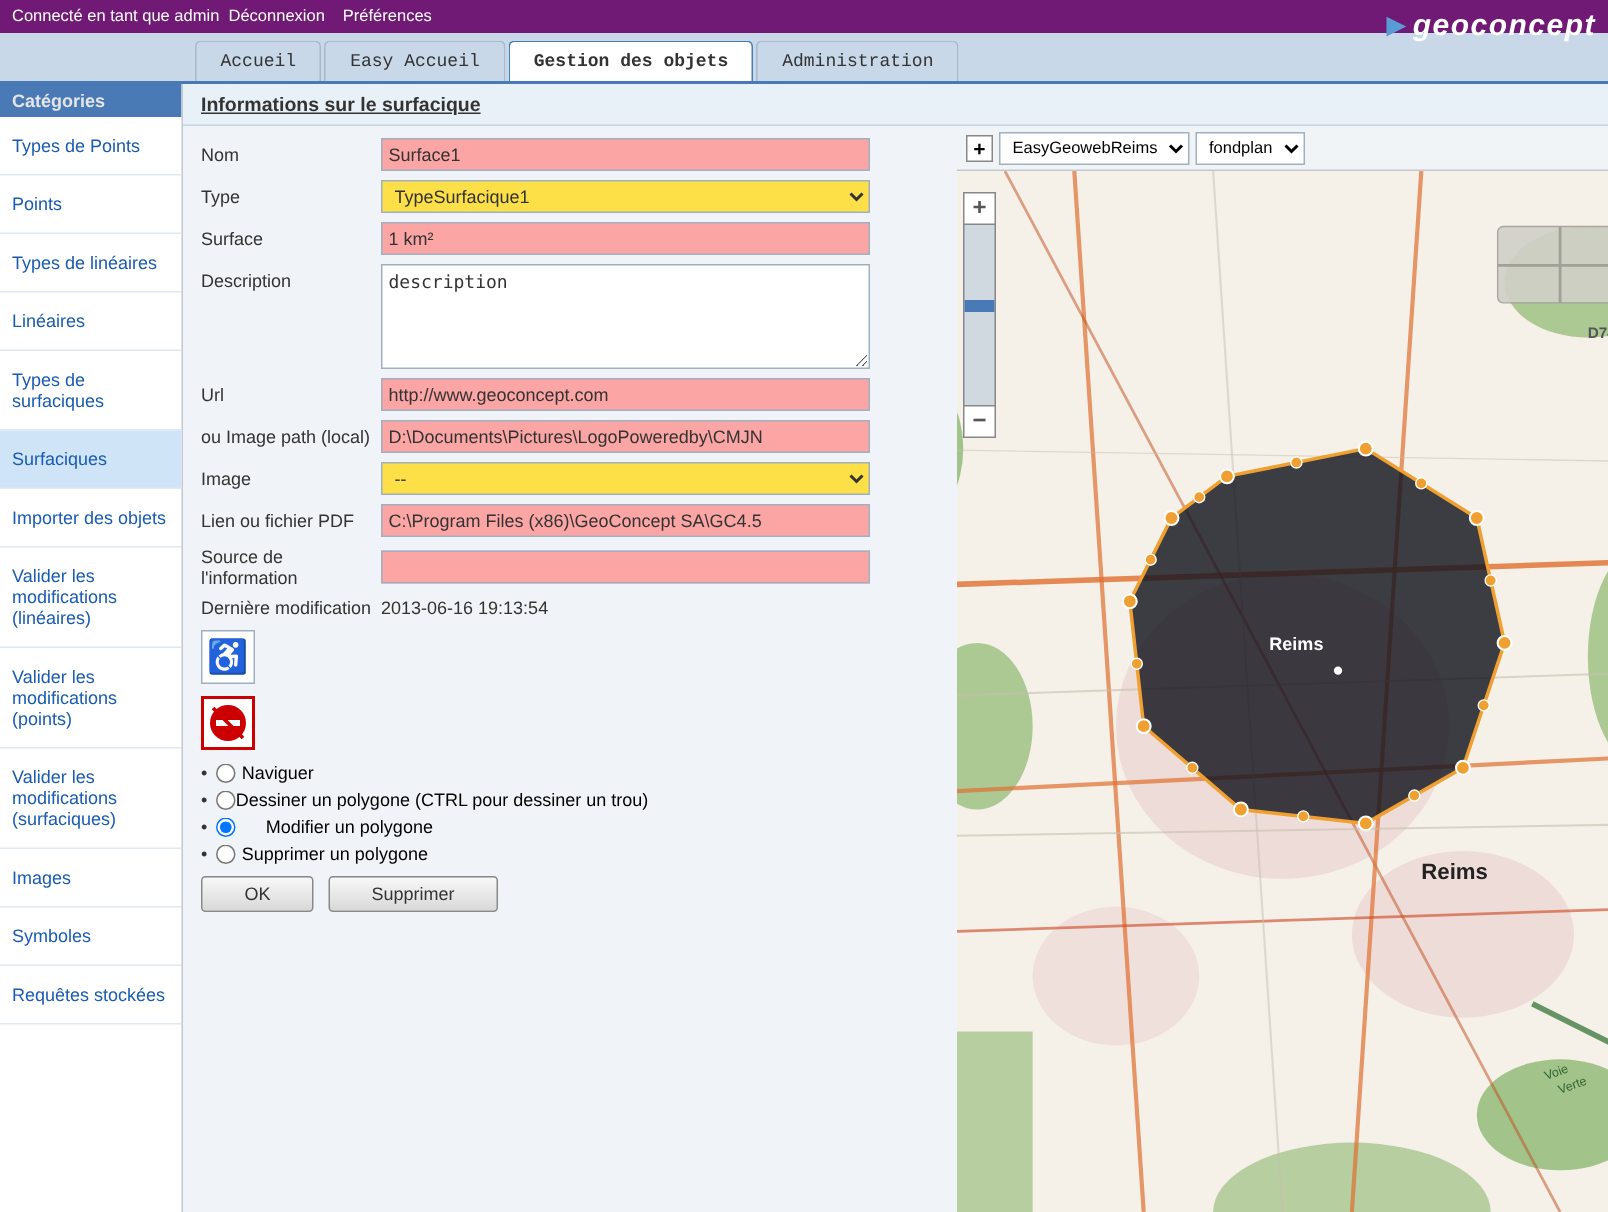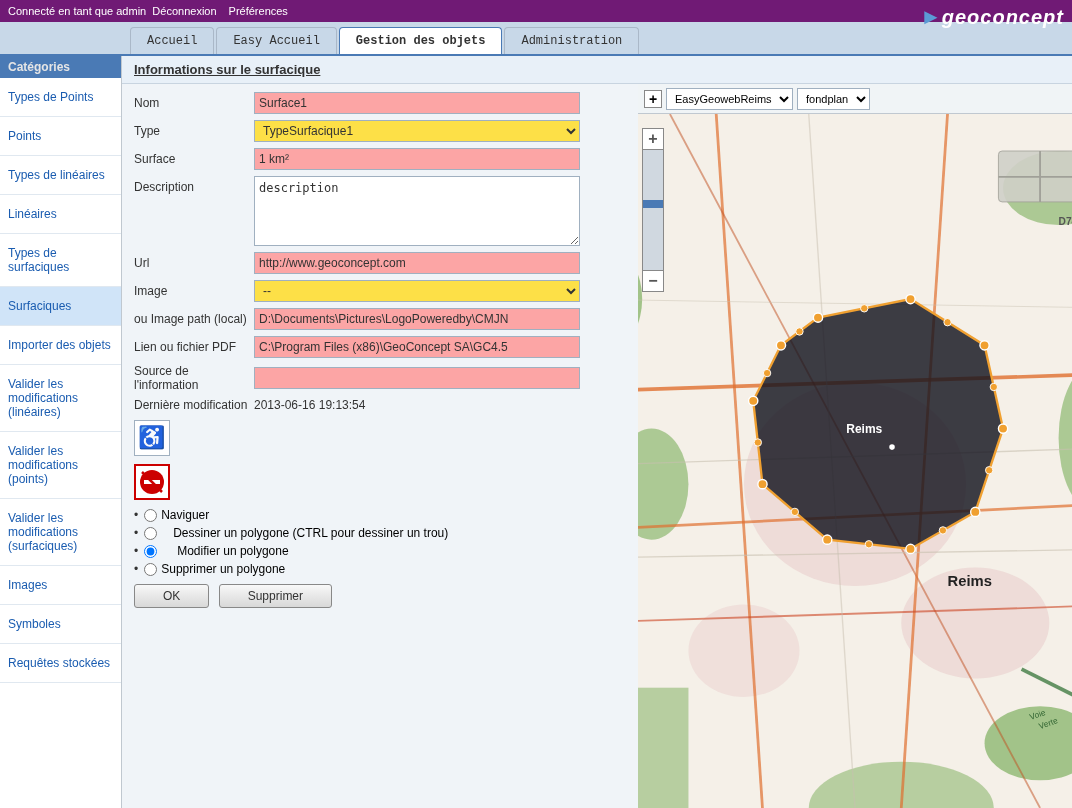--- a/index.html
+++ b/index.html
@@ -363,29 +363,29 @@
           <textarea class="form-textarea" style="">description</textarea>
         </div>
 
 
         <div class="form-row">
           <div class="form-label">Url</div>
           <input type="text" class="form-input" value="http://www.geoconcept.com" style="">
         </div>
 
         <div class="form-row">
+          <div class="form-label">ou Image path (local)</div>
+          <input type="text" class="form-input" value="D:\Documents\Pictures\LogoPoweredby\CMJN" style="">
+        </div>
+
+        <div class="form-row">
           <div class="form-label">Image</div>
           <select class="form-select">
             <option>--</option>
           </select>
-        </div>
-
-        <div class="form-row">
-          <div class="form-label">ou Image path (local)</div>
-          <input type="text" class="form-input" value="D:\Documents\Pictures\LogoPoweredby\CMJN" style="">
         </div>
 
         <div class="form-row">
           <div class="form-label">Lien ou fichier PDF</div>
           <input type="text" class="form-input" value="C:\Program Files (x86)\GeoConcept SA\GC4.5" style="">
         </div>
 
         <div class="form-row">
           <div class="form-label">Source de l'information</div>
           <input type="text" class="form-input" style="">
@@ -413,21 +413,21 @@
 
         <div class="radio-group">
           <div class="bullet-item">
             <span class="bullet">•</span>
             <input type="radio" name="polygon-action" style="">
             <label style="margin-left:4px;">Naviguer</label>
           </div>
           <div class="bullet-item">
             <span class="bullet">•</span>
             <input type="radio" name="polygon-action" style="">
-            <label style="margin-left:16px;">Dessiner un polygone (CTRL pour dessiner un trou)</label>
+            <label style="margin-left:0;">Dessiner un polygone (CTRL pour dessiner un trou)</label>
           </div>
           <div class="bullet-item">
             <span class="bullet">•</span>
             <input type="radio" name="polygon-action" checked="" style="">
             <label style="margin-left:20px;">Modifier un polygone</label>
           </div>
           <div class="bullet-item">
             <span class="bullet">•</span>
             <input type="radio" name="polygon-action" style="">
             <label style="margin-left:4px;">Supprimer un polygone</label>

